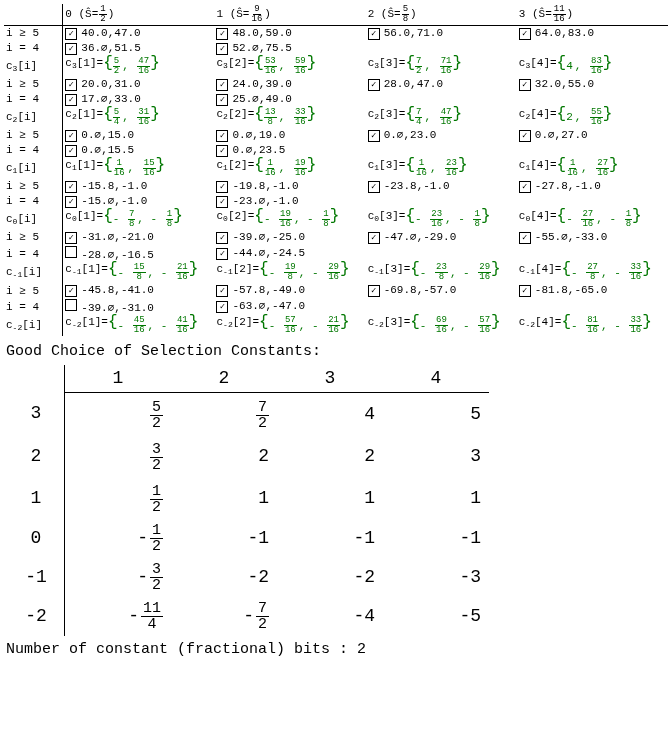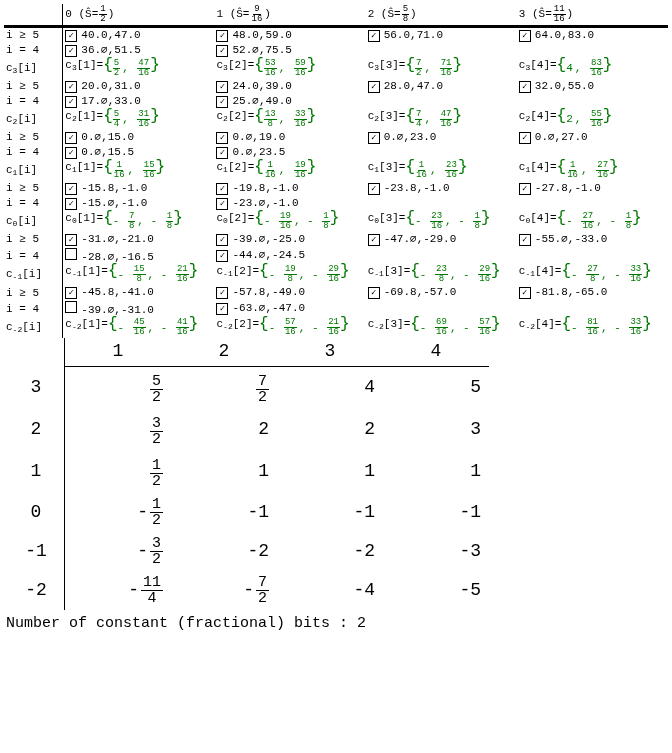--- a/index.html
+++ b/index.html
@@ -6,21 +6,21 @@
     font-family:"Courier New",monospace;font-size:11px;line-height:1.1}
   body{width:672px}
   .wrap{padding:4px 4px 6px 4px}
 
   
   table.top{border-collapse:collapse;width:100%}
   table.top td,table.top th{padding:1px 2px;vertical-align:middle;white-space:nowrap}
   table.top th{font-weight:normal;text-align:left}
   .cLabel{width:58px;border-right:1px solid #000}
   .col{width:150px}
-  table.top tr.hd td,table.top tr.hd th{border-bottom:3px solid #000000}
+  table.top tr.hd td,table.top tr.hd th{border-bottom:1px solid #000000}
   .shat{display:inline-flex;align-items:center;gap:1px}
   .sfrac{display:inline-flex;flex-direction:column;align-items:center;font-size:9px;line-height:1}
   .sfrac .n{border-bottom:1px solid #000;padding:0 1px}
   .sfrac .d{padding:0 1px}
   .ck{display:inline-block;width:10px;height:10px;border:1px solid #000;margin-right:4px;
       text-align:center;font-size:9px;line-height:10px}
   .expr{display:inline-flex;align-items:flex-start;gap:0}
   .expr .pre{color:#000}
   .expr .brL,.expr .brR{color:#007700;font-size:16px;line-height:10px;position:relative;top:1px}
   .expr .inner{color:#007700;display:inline-flex;align-items:center;gap:2px}
@@ -456,20 +456,21 @@
                 </span>,&nbsp;-&nbsp;<span class="mfrac">
                   <span class="n">33</span>
                   <span class="d">16</span>
                 </span></span>
               <span class="brR">}</span>
             </span></td>
         </tr>
       </tbody>
 </table>
 
+<div class="heading">Good Choice of Selection Constants:</div>
 
 <table class="sel">
   <tbody>
         <tr class="hd">
     <th class="rlab"></th>
     <td>1</td>
     <td>2</td>
     <td>3</td>
     <td>4</td>
   </tr>

